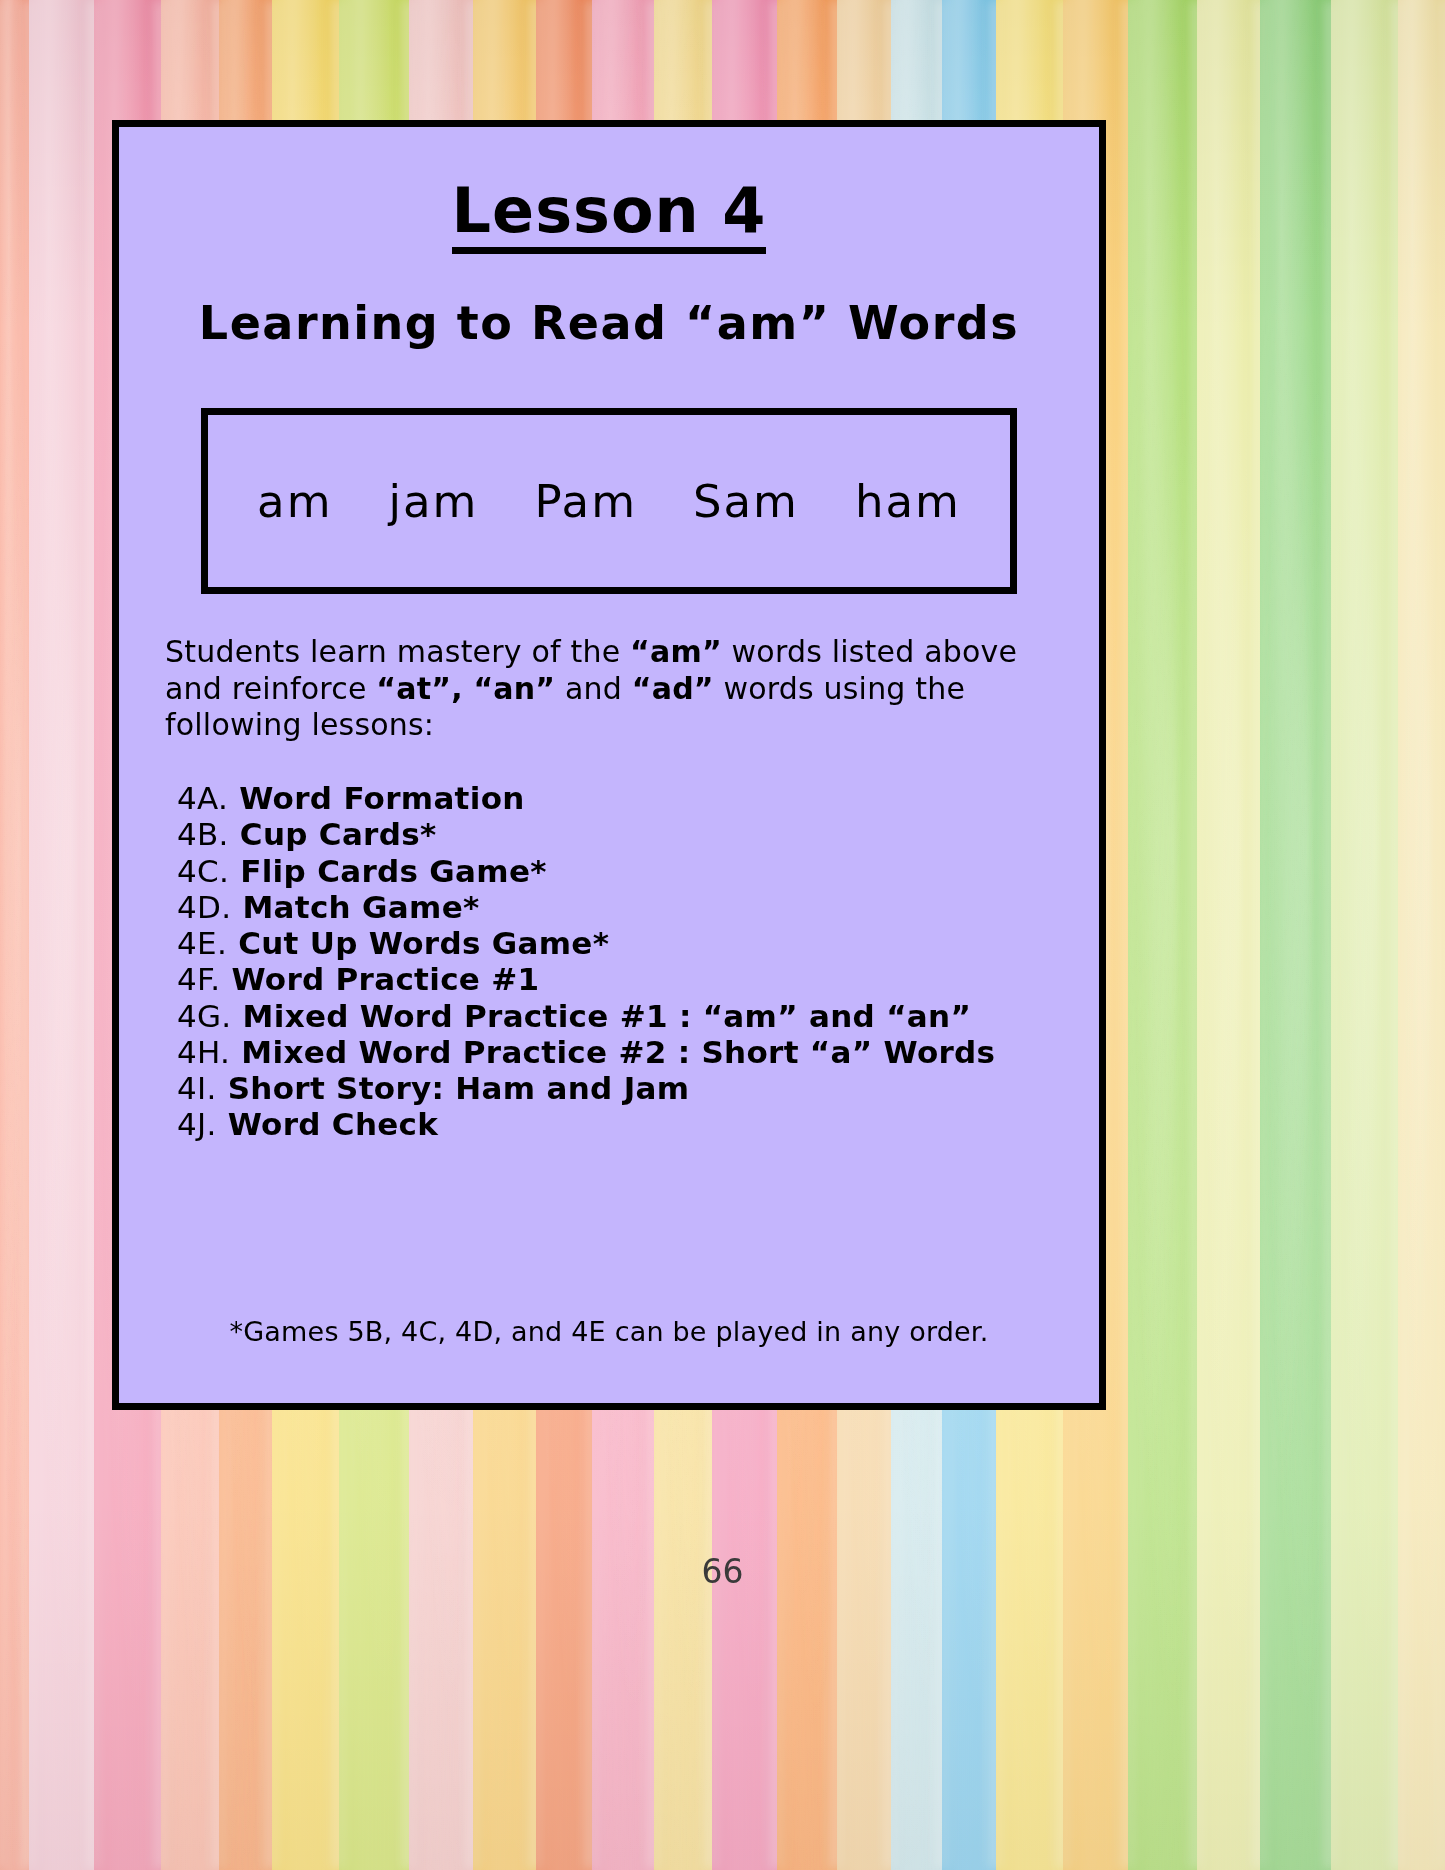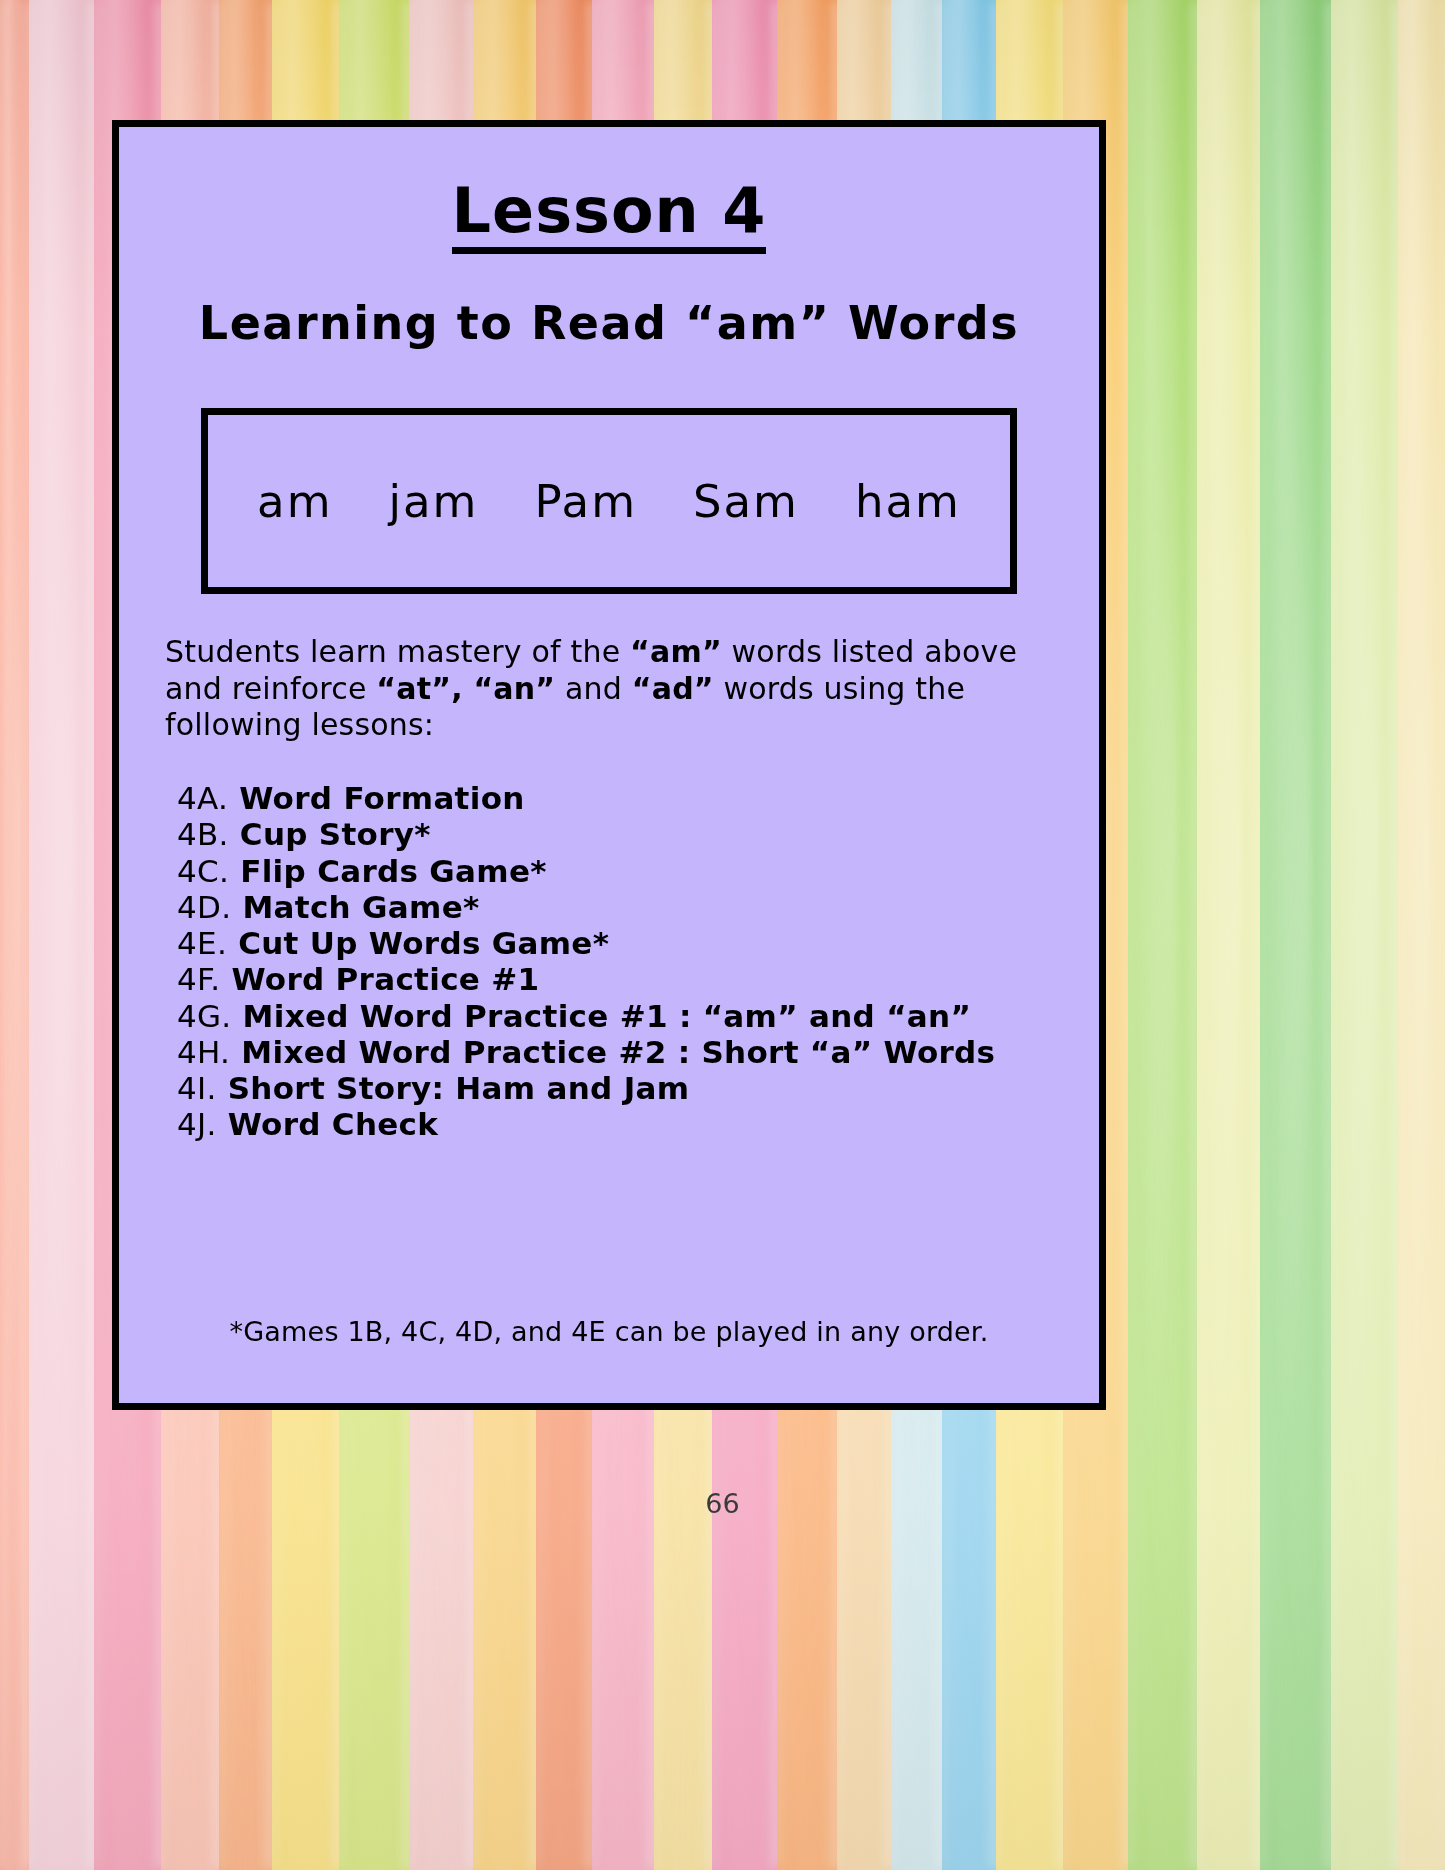--- a/index.html
+++ b/index.html
@@ -142,23 +142,23 @@
     text-align: center;
     font-size: 27px;
     color: #000;
     letter-spacing: 0.2px;
   }
 
   .page-number {
     position: absolute;
     left: 0;
     right: 0;
-    top: 1488px;
+    top: 1552px;
     text-align: center;
-    font-size: 27px;
+    font-size: 33px;
     color: #3a3a3a;
   }
 </style>
 </head>
 <body>
 
 <div class="page">
 
   <div class="stripes" id="stripes">
       <div class="stripe" style="width: 2.00927%; background: rgb(246, 160, 138);">
@@ -277,31 +277,31 @@
             <span>ham</span>
           </div>
       </div>
 
       <div class="intro">
         <span>Students learn mastery of the </span><b>“am”</b><span> words listed above  and reinforce </span><b>“at”, “an”</b><span> and </span><b>“ad”</b><span> words using the following lessons:</span>
       </div>
 
       <div class="lesson-list" id="lesson-list">
           <div><b>4A.</b><span> Word Formation</span></div>
-          <div><b>4B.</b><span> Cup Story*</span></div>
+          <div><b>4B.</b><span> Cup Cards*</span></div>
           <div><b>4C.</b><span> Flip Cards Game*</span></div>
           <div><b>4D.</b><span> Match Game*</span></div>
           <div><b>4E.</b><span> Cut Up Words Game*</span></div>
           <div><b>4F.</b><span> Word Practice #1</span></div>
           <div><b>4G.</b><span> Mixed Word Practice #1 : “am” and “an”</span></div>
           <div><b>4H.</b><span> Mixed Word Practice #2 : Short “a” Words</span></div>
           <div><b>4I.</b><span> Short Story: Ham and Jam</span></div>
           <div><b>4J.</b><span> Word Check</span></div>
         </div>
 
-      <div class="footnote">*Games 1B, 4C, 4D, and 4E can be played in any order.</div>
+      <div class="footnote">*Games 5B, 4C, 4D, and 4E can be played in any order.</div>
 
     </div>
   </div>
 
   <div class="page-number">66</div>
 
 </div>
 
 </body></html>

